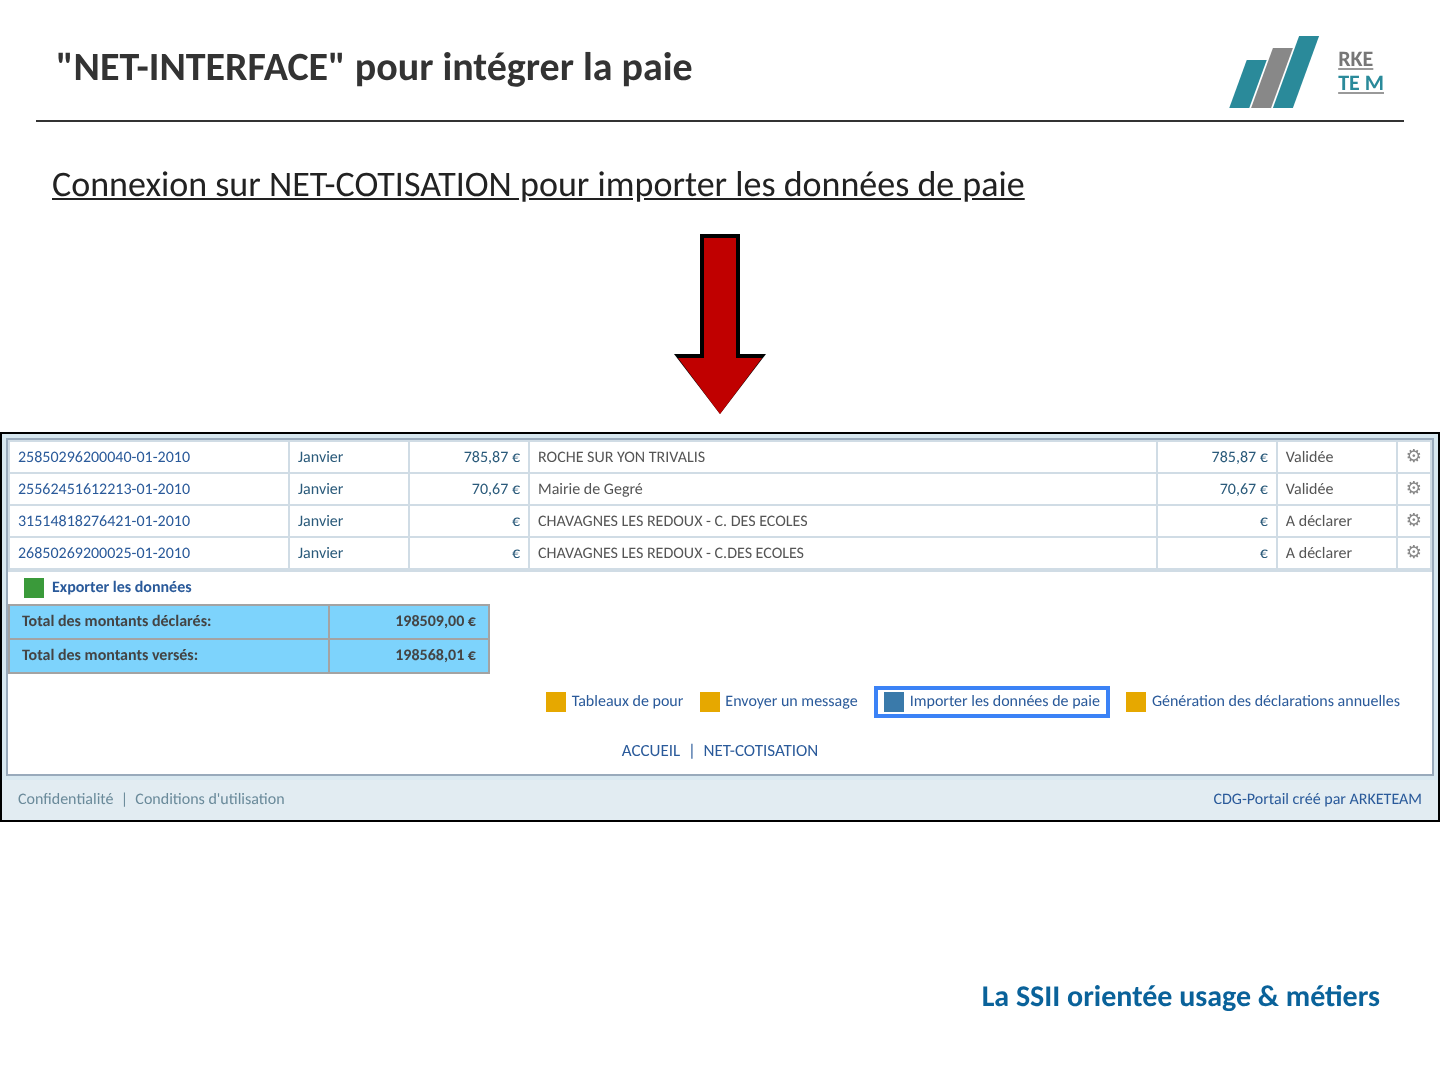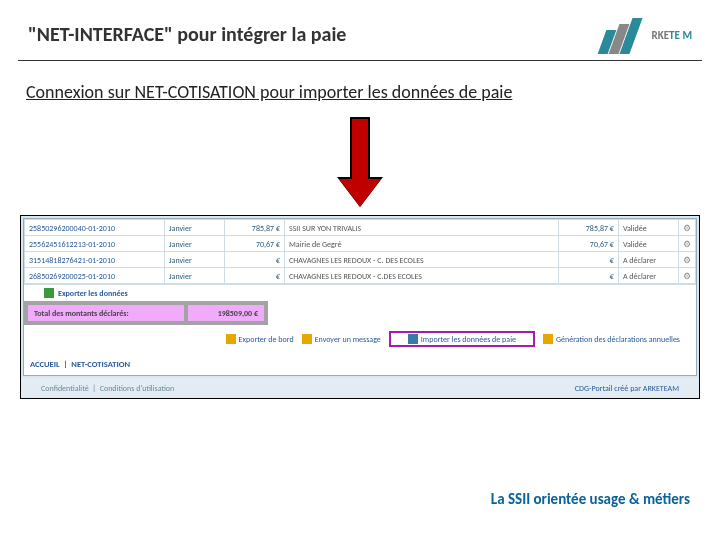--- a/index.html
+++ b/index.html
@@ -8,64 +8,64 @@
   .header { display: flex; justify-content: space-between; align-items: flex-start; padding: 22px 28px 6px 28px; }
   .title { font-size: 20px; font-weight: bold; color: #333; }
   .underline { border-bottom: 1.5px solid #333; margin: 0 18px 12px 18px; }
   
   .logo { display: flex; align-items: center; gap: 2px; margin-top: -4px; }
   .logo-bars { position: relative; width: 44px; height: 36px; }
   .bar { position: absolute; transform: skewX(-20deg); }
   .b1 { left: 0; top: 12px; width: 10px; height: 24px; background: #2a8a9a; }
   .b2 { left: 12px; top: 6px; width: 10px; height: 30px; background: #888; }
   .b3 { left: 24px; top: 0; width: 10px; height: 36px; background: #2a8a9a; }
-  .logo-text { display: flex; flex-direction: row; font-weight: bold; font-size: 11px; color: #999; line-height: 1.05; margin-left: 4px; }
+  .logo-text { display: flex; flex-direction: column; font-weight: bold; font-size: 11px; color: #999; line-height: 1.05; margin-left: 4px; text-decoration: underline; }
   .logo-text span:first-child { color: #777; }
   .logo-text span:last-child { color: #2a8a9a; }
   
   .subtitle { font-size: 18px; text-decoration: underline; color: #222; padding: 8px 26px 0; }
   
   .arrow-wrap { text-align: center; margin: 14px 0 4px; }
   .arrow { display: inline-block; position: relative; width: 38px; height: 90px; }
   .arrow-shaft { position: absolute; left: 9px; top: 0; width: 20px; height: 64px; background: #c00000; border: 2px solid #000; border-bottom: none; }
   .arrow-head { position: absolute; top: 62px; left: -2px; width: 0; height: 0; border-left: 21px solid transparent; border-right: 21px solid transparent; border-top: 28px solid #c00000; }
   .arrow-head::before { content: ""; position: absolute; top: -30px; left: -23px; width: 0; height: 0; border-left: 23px solid transparent; border-right: 23px solid transparent; border-top: 30px solid #000; z-index: -1; }
   
-  .screenshot { margin: 0 20px; border: 1px solid #000; background: #d8e8f0; padding: 2px 2px 0 2px; font-size: 8px; color: #2a5a7a; }
+  .screenshot { margin: 0 0; border: 1px solid #000; background: #d8e8f0; padding: 2px 2px 0 2px; font-size: 8px; color: #2a5a7a; }
   .app-inner { background: #fff; border: 1px solid #9ab; }
   
   table { width: 100%; border-collapse: collapse; font-size: 8px; }
   td { border: 1px solid #d0dce5; padding: 2px 4px; background: #fff; white-space: nowrap; overflow: hidden; }
   td.ref { color: #2a5a9a; width: 140px; }
   td.month { width: 60px; }
   td.amt { width: 60px; text-align: right; }
   td.municipality { color: #555; }
   td.amt2 { width: 60px; text-align: right; }
   td.status { width: 60px; color: #555; }
   td.icon { width: 14px; text-align: center; }
   
-  .export-row { padding: 3px 20px; background: #fff; border-top: 1px solid #d0dce5; display: flex; align-items: center; gap: 4px; }
+  .export-row { padding: 3px 8px; background: #fff; border-top: 1px solid #d0dce5; display: flex; align-items: center; gap: 4px; }
   .export-icon { width: 10px; height: 10px; background: #3a9a3a; display: inline-block; }
   .export-text { color: #2a5a9a; font-weight: bold; }
   
-  .totals td { border: 4px solid #a3a3a3; padding: 3px 6px; font-weight: bold; color: #444; background: #f0abfc; }
+  .totals td { border: 1px solid #a3a3a3; padding: 3px 6px; font-weight: bold; color: #444; background: #7dd3fc; }
   
   .action-bar { display: flex; justify-content: flex-end; align-items: center; gap: 8px; padding: 6px 8px; background: #fff; flex-wrap: nowrap; font-size: 8px; }
   .action { display: flex; align-items: center; gap: 3px; color: #2a5a9a; white-space: nowrap; }
   .action .aicon { width: 10px; height: 10px; display: inline-block; }
-  .highlight-box { border: 2px solid #a21caf; padding: 1px 17px; }
+  .highlight-box { border: 2px solid #3b82f6; padding: 1px 3px; }
   .ic-dash { background: #e6a800; }
   .ic-msg { background: #e6a800; }
   .ic-import { background: #3a7aaa; }
   .ic-gen { background: #e6a800; }
   .ic-last { background: #3a9a3a; }
   
-  .breadcrumb { text-align: left; padding: 6px; font-size: 8.5px; color: #2a5a9a; font-weight: bold; }
+  .breadcrumb { text-align: center; padding: 6px; font-size: 8.5px; color: #2a5a9a; font-weight: normal; }
   
-  .footer-strip { display: flex; justify-content: space-between; padding: 5px 20px; background: #e2ecf2; font-size: 8px; color: #6a8a9a; margin: 2px -2px 0; }
+  .footer-strip { display: flex; justify-content: space-between; padding: 5px 8px; background: #e2ecf2; font-size: 8px; color: #6a8a9a; margin: 2px -2px 0; }
   .footer-strip a { color: #6a8a9a; }
   .footer-strip .credit span { color: #2a5a9a; }
   
   .slide-footer { position: absolute; bottom: 32px; right: 30px; font-size: 15px; font-weight: bold; color: #0a629a; }
   
   .cog { color: #888; font-size: 9px; }
 </style>
 </head>
 <body>
 
@@ -95,21 +95,21 @@
 </div>
 
 <div class="screenshot">
   <div class="app-inner">
     <table>
       <tbody id="table-body">
           <tr>
             <td class="ref">25850296200040-01-2010</td>
             <td class="month">Janvier</td>
             <td class="amt">785,87 €</td>
-            <td class="municipality">SSII SUR YON   TRIVALIS</td>
+            <td class="municipality">ROCHE SUR YON   TRIVALIS</td>
             <td class="amt2">785,87 €</td>
             <td class="status">Validée</td>
             <td class="icon"><span class="cog">⚙</span></td>
           </tr>
           <tr>
             <td class="ref">25562451612213-01-2010</td>
             <td class="month">Janvier</td>
             <td class="amt">70,67 €</td>
             <td class="municipality">Mairie de Gegré</td>
             <td class="amt2">70,67 €</td>
@@ -140,26 +140,31 @@
       <span class="export-icon"></span>
       <span class="export-text">Exporter les données</span>
     </div>
     <table class="totals">
       <tbody>
           <tr>
         <td style="width:160px">Total des montants déclarés:</td>
         <td style="width:80px;text-align:right">198509,00 €</td>
         <td style="border:none;background:#fff"></td>
       </tr>
+      <tr>
+        <td>Total des montants versés:</td>
+        <td style="text-align:right">198568,01 €</td>
+        <td style="border:none;background:#fff"></td>
+      </tr>
     </tbody>
       </table>
     <div class="action-bar">
       <div class="action">
         <span class="aicon ic-dash"></span>
-        <span>Exporter de bord</span>
+        <span>Tableaux de pour</span>
       </div>
       <div class="action">
         <span class="aicon ic-msg"></span>
         <span>Envoyer un message</span>
       </div>
       <div class="action highlight-box">
         <span class="aicon ic-import"></span>
         <span>Importer les données de paie</span>
       </div>
       <div class="action">

